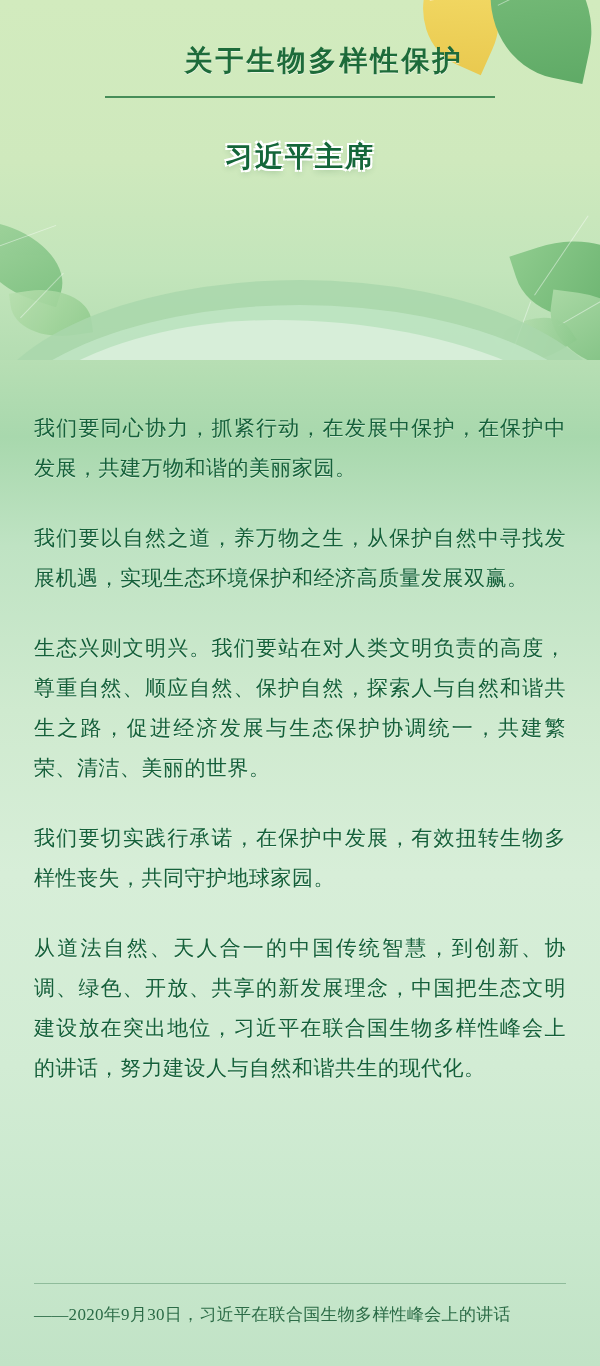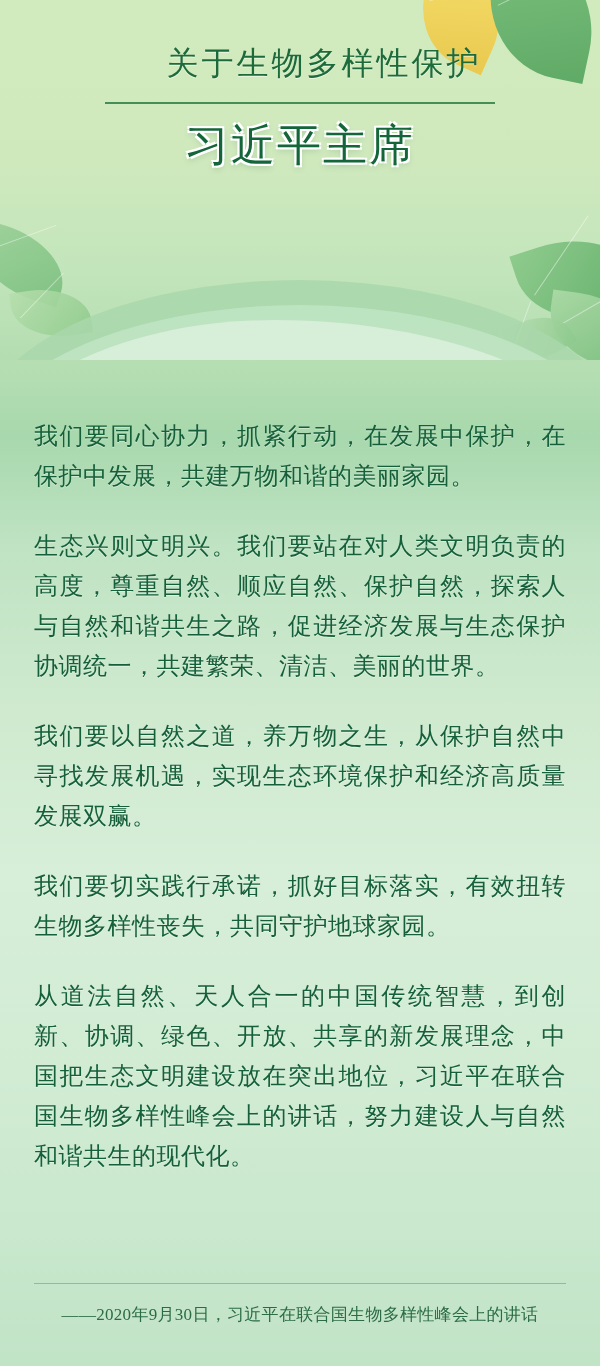--- a/index.html
+++ b/index.html
@@ -119,65 +119,65 @@
 
   
   .title-wrap {
     position: absolute;
     left: 0; top: 0;
     width: 600px;
     text-align: center;
     padding-top: 42px;
   }
   .kicker {
-    font-size: 32px;
+    font-size: 28px;
     letter-spacing: 3px;
     color: #1d6b3a;
-    font-weight: normal;
+    font-weight: bold;
     font-family: "Liberation Serif", "DejaVu Serif", serif;
     text-shadow: 0 1px 0 rgba(255,255,255,.55);
     padding-left: 48px;
   }
   .rule {
     width: 390px;
     height: 2px;
     margin: 16px auto 0;
     background: #2e7d46;
     opacity: .85;
   }
   .main-title {
-    margin-top: 12px;
-    font-size: 44px;
+    margin-top: 40px;
+    font-size: 28px;
     line-height: 1.35;
-    font-weight: normal;
+    font-weight: bold;
     color: #14663a;
     letter-spacing: 2px;
     text-shadow:
       2px 2px 0 #ffffff,
       -2px 2px 0 #ffffff,
       2px -2px 0 #ffffff,
       -2px -2px 0 #ffffff,
       0 3px 6px rgba(30,90,50,.28);
   }
   .main-title .line { display: block; }
 
   
   .body-wrap {
     position: absolute;
     left: 0;
     top: 400px;
     width: 600px;
     padding: 0 34px;
   }
   .para {
-    font-size: 24px;
+    font-size: 21px;
     line-height: 40px;
     color: #15603a;
     letter-spacing: .5px;
-    margin: 16px 0 30px 0;
+    margin: 8px 0 30px 0;
     text-align: justify;
     text-shadow: 0 1px 0 rgba(255,255,255,.4);
   }
   .para:last-child { margin-bottom: 0; }
 
   
   .footer {
     position: absolute;
     left: 34px;
     right: 34px;
@@ -187,21 +187,20 @@
     width: 100%;
     height: 1px;
     background: rgba(40,110,70,.35);
     margin-bottom: 16px;
   }
   .source {
     font-size: 17px;
     line-height: 30px;
     color: #2b6b46;
     letter-spacing: .3px;
-    text-align: center;
   }
 </style>
 </head>
 <body>
 
 <div class="poster">
 
   <div class="header-band">
     <div class="leaf leaf-top-yellow">
         <span class="vein"></span>
@@ -232,23 +231,23 @@
   <div class="title-wrap">
     <div class="kicker">关于生物多样性保护</div>
     <div class="rule"></div>
     <div class="main-title">
       <span class="line">习近平主席</span>
     </div>
   </div>
 
   <div class="body-wrap">
     <p class="para">我们要同心协力，抓紧行动，在发展中保护，在保护中发展，共建万物和谐的美丽家园。</p>
+    <p class="para">我们要以自然之道，养万物之生，从保护自然中寻找发展机遇，实现生态环境保护和经济高质量发展双赢。</p>
     <p class="para">生态兴则文明兴。我们要站在对人类文明负责的高度，尊重自然、顺应自然、保护自然，探索人与自然和谐共生之路，促进经济发展与生态保护协调统一，共建繁荣、清洁、美丽的世界。</p>
-    <p class="para">我们要以自然之道，养万物之生，从保护自然中寻找发展机遇，实现生态环境保护和经济高质量发展双赢。</p>
-    <p class="para">我们要切实践行承诺，抓好目标落实，有效扭转生物多样性丧失，共同守护地球家园。</p>
+    <p class="para">我们要切实践行承诺，在保护中发展，有效扭转生物多样性丧失，共同守护地球家园。</p>
     <p class="para">从道法自然、天人合一的中国传统智慧，到创新、协调、绿色、开放、共享的新发展理念，中国把生态文明建设放在突出地位，习近平在联合国生物多样性峰会上的讲话，努力建设人与自然和谐共生的现代化。</p>
   </div>
 
   <div class="footer">
     <div class="footer-rule"></div>
     <div class="source">——2020年9月30日，习近平在联合国生物多样性峰会上的讲话</div>
   </div>
 
 </div>
 

